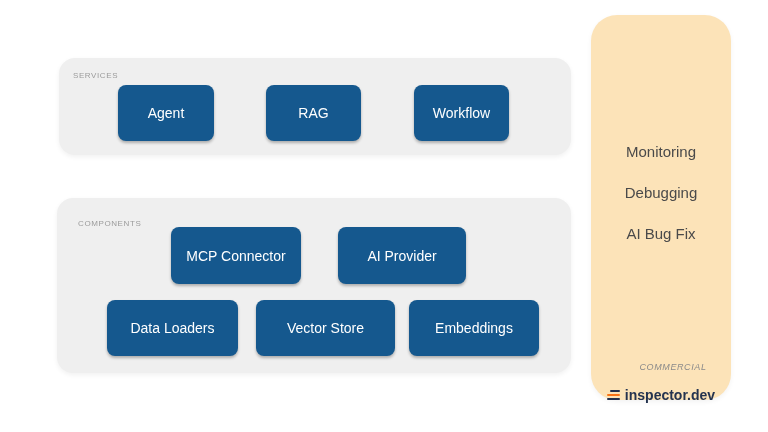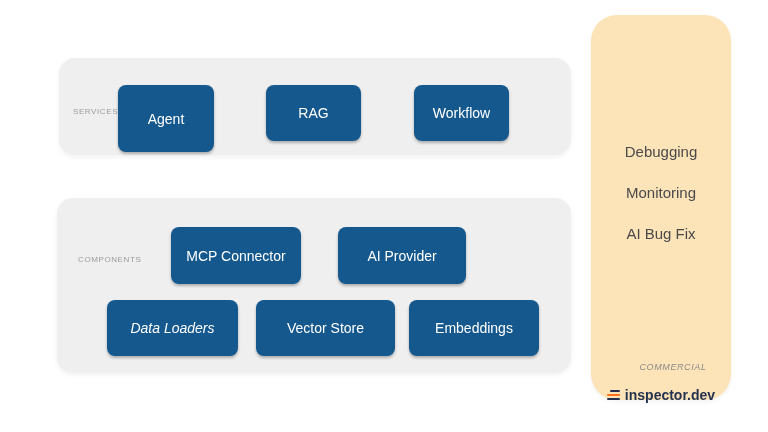--- a/index.html
+++ b/index.html
@@ -17,42 +17,41 @@
     box-shadow: 0 2px 5px rgba(0,0,0,0.06);
   }
   #services-section   { left: 59px;  top: 58px;  width: 512px; height: 97px; }
   #components-section { left: 57px;  top: 198px; width: 514px; height: 175px; }
   .section-label {
     position: absolute;
     left: 14px; top: 13px;
     font-size: 8px;
     letter-spacing: 0.6px;
     color: #9b9b9b;
-    margin-top: 36px;
   }
   #components-section .section-label { left: 21px; top: 21px; }
   .node {
     position: absolute;
     background: #15588e;
     border-radius: 8px;
     color: #ffffff;
     font-size: 14px;
     display: flex;
     align-items: center;
     justify-content: center;
     box-shadow: 0 2px 3px rgba(0,0,0,0.28);
   }
   
-  #node-agent    { left: 59px;  top: 27px; width: 96px; height: 67px; text-align: center; }
+  #node-agent    { left: 59px;  top: 27px; width: 96px; height: 56px; text-align: center; }
   #node-rag      { left: 207px; top: 27px; width: 95px; height: 56px; }
   #node-workflow { left: 355px; top: 27px; width: 95px; height: 56px; }
   
   #node-mcp        { left: 114px; top: 29px;  width: 130px; height: 57px; }
   #node-aiprovider { left: 281px; top: 29px;  width: 128px; height: 57px; }
-  #node-dataloaders{ left: 50px;  top: 102px; width: 131px; height: 56px; font-style: italic; }
+  #node-dataloaders{ left: 50px;  top: 102px; width: 131px; height: 56px; }
   #node-vectorstore{ left: 199px; top: 102px; width: 139px; height: 56px; }
   #node-embeddings { left: 352px; top: 102px; width: 130px; height: 56px; }
 
   #commercial-panel {
     position: absolute;
     left: 591px; top: 15px;
     width: 140px; height: 385px;
     background: #fce3b8;
     border-radius: 26px;
     box-shadow: 0 2px 5px rgba(0,0,0,0.05);
@@ -120,22 +119,22 @@
   <div class="section-label">COMPONENTS</div>
   <div class="node" id="node-aiprovider">AI Provider</div>
   <div class="node" id="node-mcp">MCP Connector</div>
   <div class="node" id="node-dataloaders">Data Loaders</div>
   <div class="node" id="node-vectorstore">Vector Store</div>
   <div class="node" id="node-embeddings">Embeddings</div>
 </div>
 
 <div id="commercial-panel">
   <div class="features">
+    <div class="feature">Monitoring</div>
     <div class="feature">Debugging</div>
-    <div class="feature">Monitoring</div>
     <div class="feature">AI Bug Fix</div>
   </div>
   <div class="commercial-label">COMMERCIAL</div>
   <div class="brand-row">
     <span class="brand-logo">
       <span class="bar bar-top"></span>
       <span class="bar bar-middle"></span>
       <span class="bar bar-bottom"></span>
     </span>
     <span class="brand-name">inspector.dev</span>

